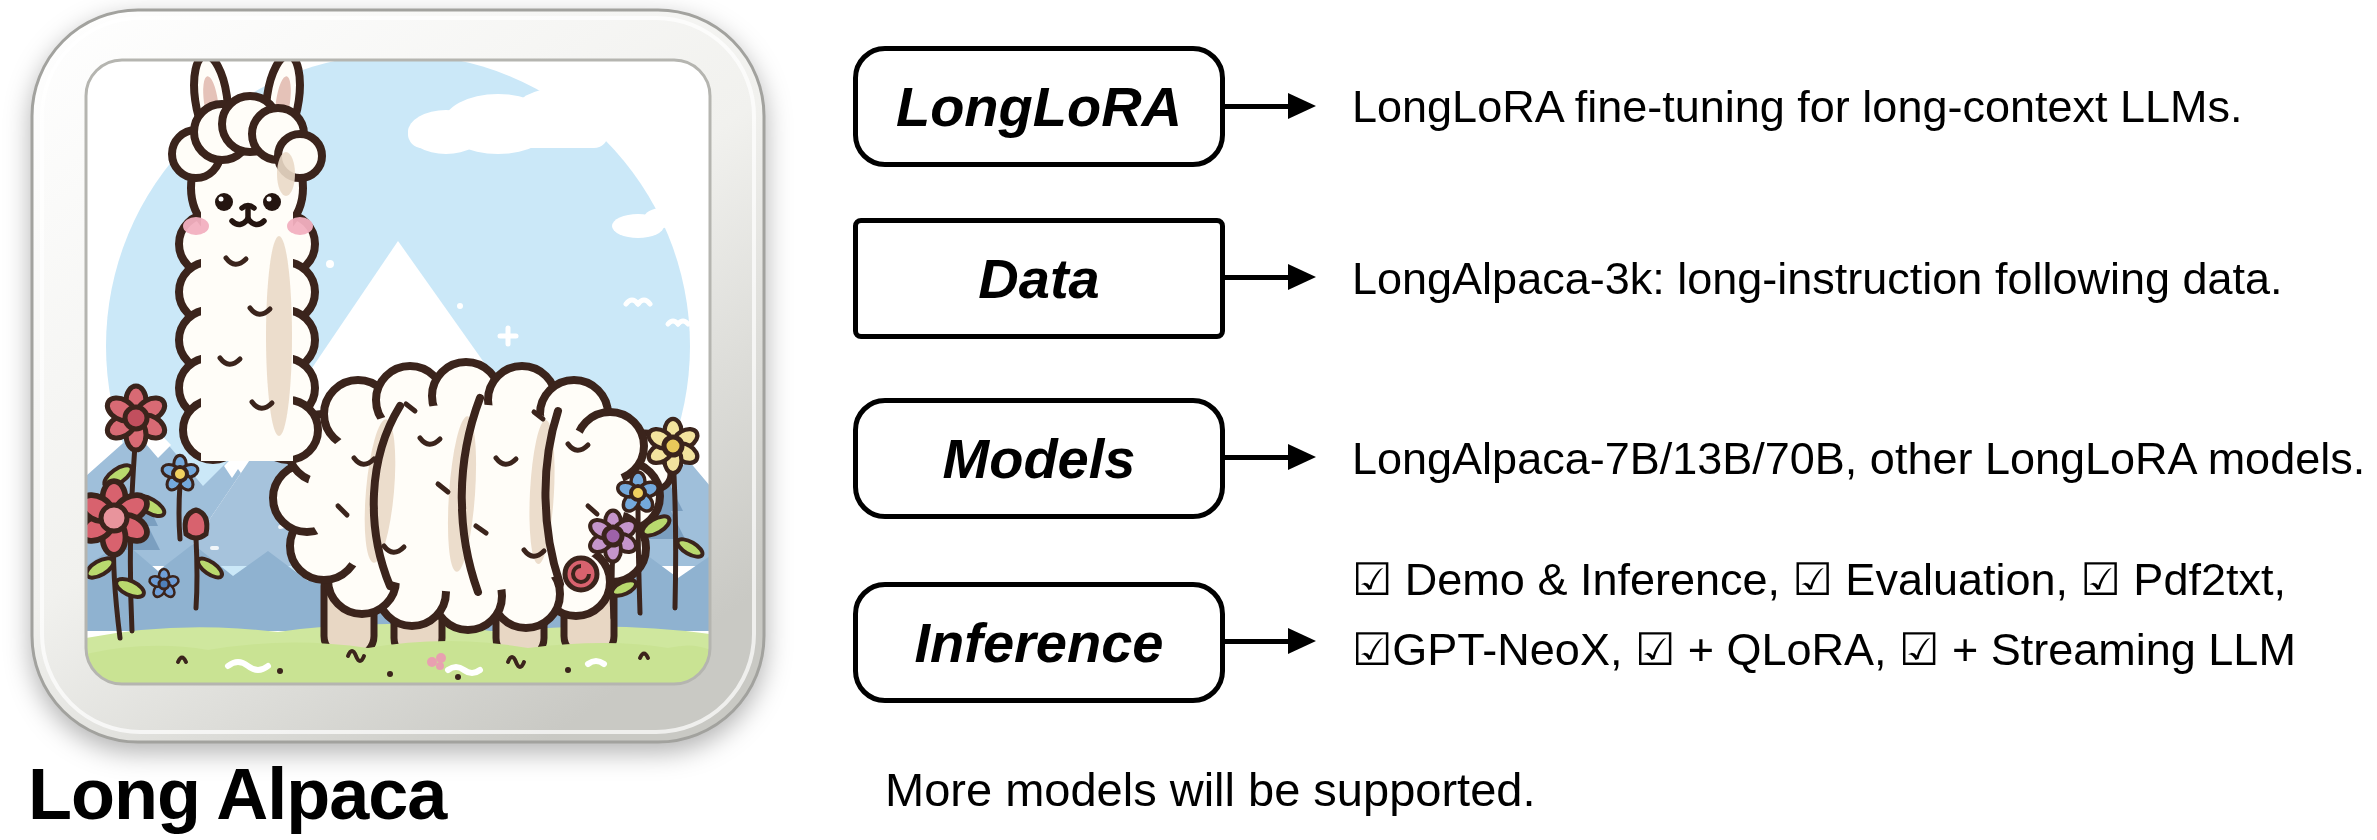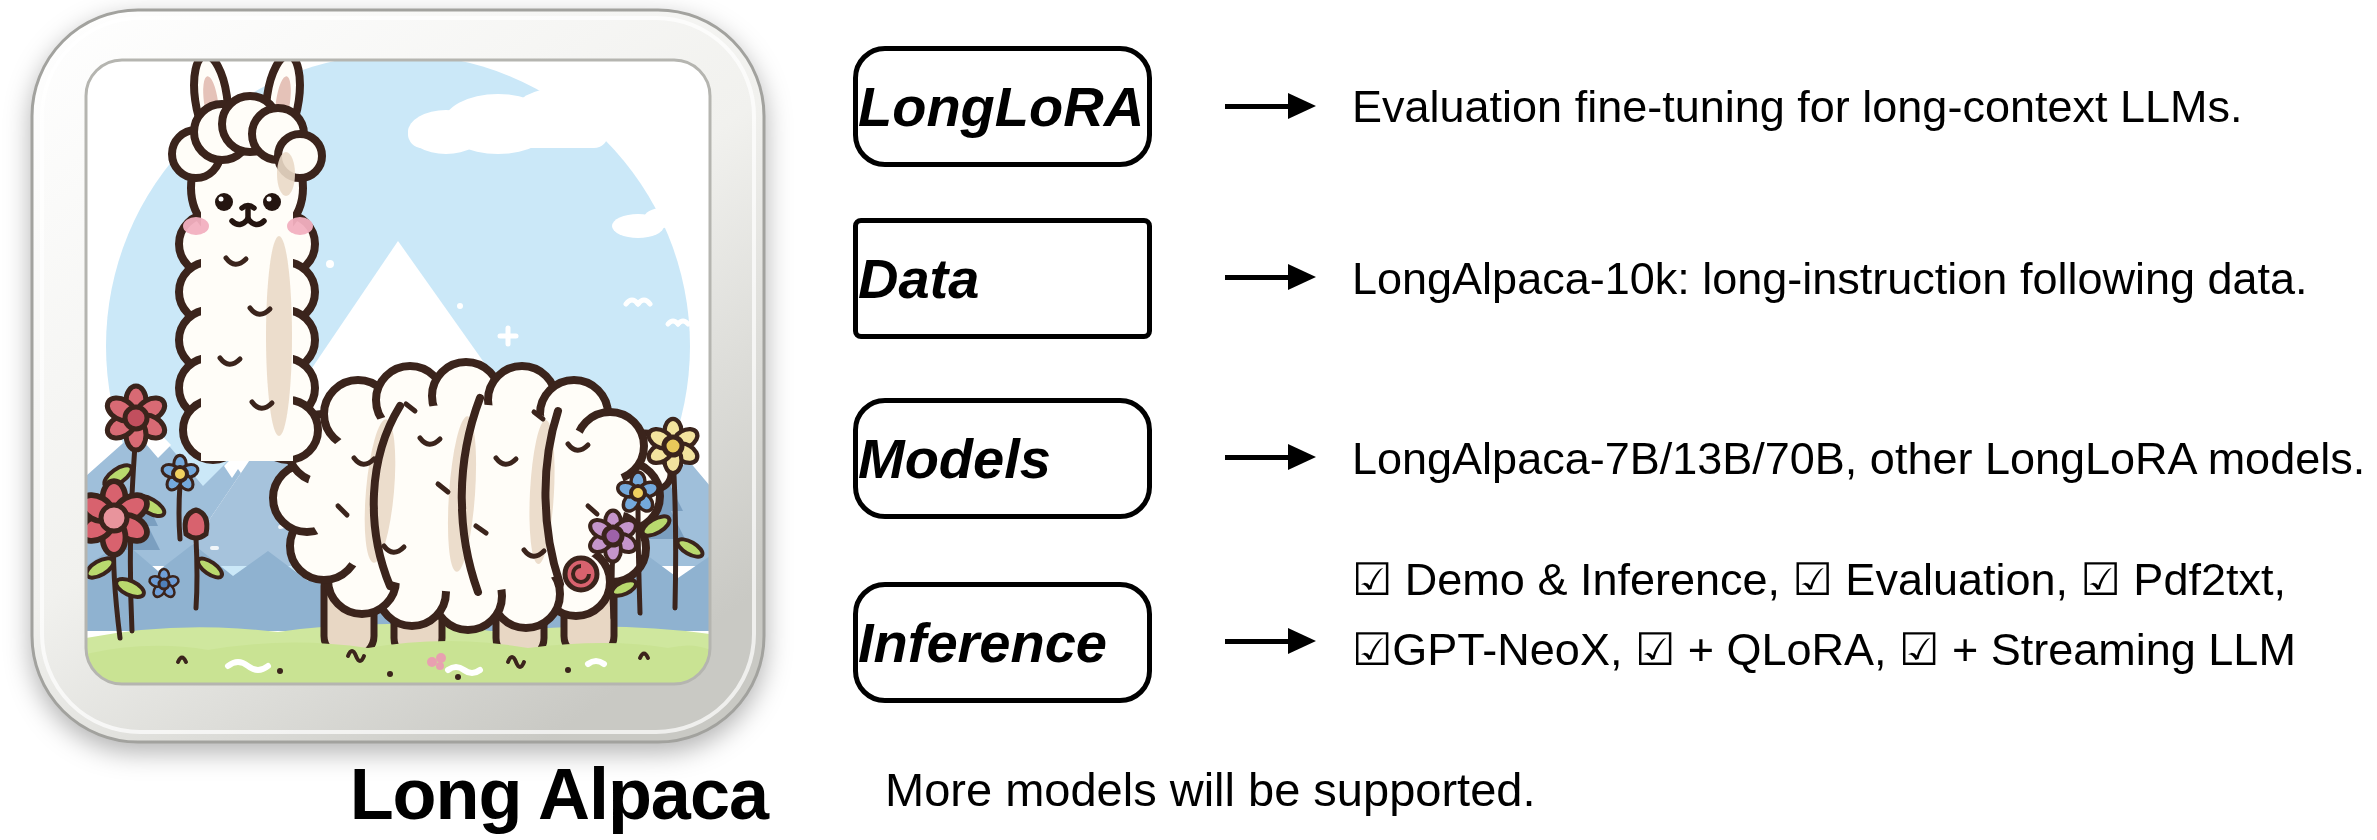--- a/index.html
+++ b/index.html
@@ -2,28 +2,28 @@
 <html><head>
 <meta charset="utf-8">
 <style>
   html,body{margin:0;padding:0;background:#ffffff;}
   body{width:2377px;height:840px;overflow:hidden;font-family:"Liberation Sans",sans-serif;color:#000;}
   .canvas{position:relative;width:2377px;height:840px;background:#fff;}
 
   
   .icon-frame{position:absolute;left:28px;top:6px;width:740px;height:740px;}
   .icon-frame svg{display:block;filter:drop-shadow(0 9px 13px rgba(0,0,0,0.30));}
-  .icon-title{position:absolute;left:28px;top:752px;width:740px;text-align:right;
+  .icon-title{position:absolute;left:28px;top:752px;width:740px;text-align:left;
     font-size:72px;font-weight:700;letter-spacing:-1px;line-height:84px;
     font-family:"Liberation Sans",sans-serif;}
 
   
-  .fbox{position:absolute;left:853px;width:299px;height:121px;box-sizing:border-box;
+  .fbox{position:absolute;left:853px;width:372px;height:121px;box-sizing:border-box;
     background:#fff;border:5px solid #000;border-radius:32px;
-    display:flex;align-items:center;}
+    display:flex;align-items:center;justify-content:center;}
   .fbox-label{font-style:italic;font-weight:600;font-size:56px;font-family:"Liberation Sans",sans-serif;}
   .r0{top:46px;} .r1{top:218px;border-radius:8px;} .r2{top:398px;} .r3{top:582px;}
 
   .arrow{position:absolute;left:1225px;width:64px;height:5px;background:#000;}
   .arrow::after{content:"";position:absolute;left:63px;top:-11px;width:0;height:0;
     border-left:28px solid #000;border-top:13px solid transparent;border-bottom:13px solid transparent;}
   .a0{top:104px;} .a1{top:275px;} .a2{top:455px;} .a3{top:639px;}
 
   .desc{position:absolute;left:1352px;height:121px;display:flex;align-items:center;
     font-size:45px;white-space:nowrap;}
@@ -308,27 +308,27 @@
       <rect x="58" y="54" width="624" height="624" rx="36" fill="none" stroke="#b5b5b0" stroke-width="3"></rect>
     </svg>
   </figure>
 
   <div class="icon-title">Long Alpaca</div>
 
   <div class="fbox r0">
     <span class="fbox-label">LongLoRA</span>
   </div>
   <div class="arrow a0"></div>
-  <div class="desc d0">Evaluation fine-tuning for long-context LLMs.</div>
+  <div class="desc d0">LongLoRA fine-tuning for long-context LLMs.</div>
 
   <div class="fbox r1">
     <span class="fbox-label">Data</span>
   </div>
   <div class="arrow a1"></div>
-  <div class="desc d1">LongAlpaca-10k: long-instruction following data.</div>
+  <div class="desc d1">LongAlpaca-3k: long-instruction following data.</div>
 
   <div class="fbox r2">
     <span class="fbox-label">Models</span>
   </div>
   <div class="arrow a2"></div>
   <div class="desc d2">LongAlpaca-7B/13B/70B, other LongLoRA models.</div>
 
   <div class="fbox r3">
     <span class="fbox-label">Inference</span>
   </div>

